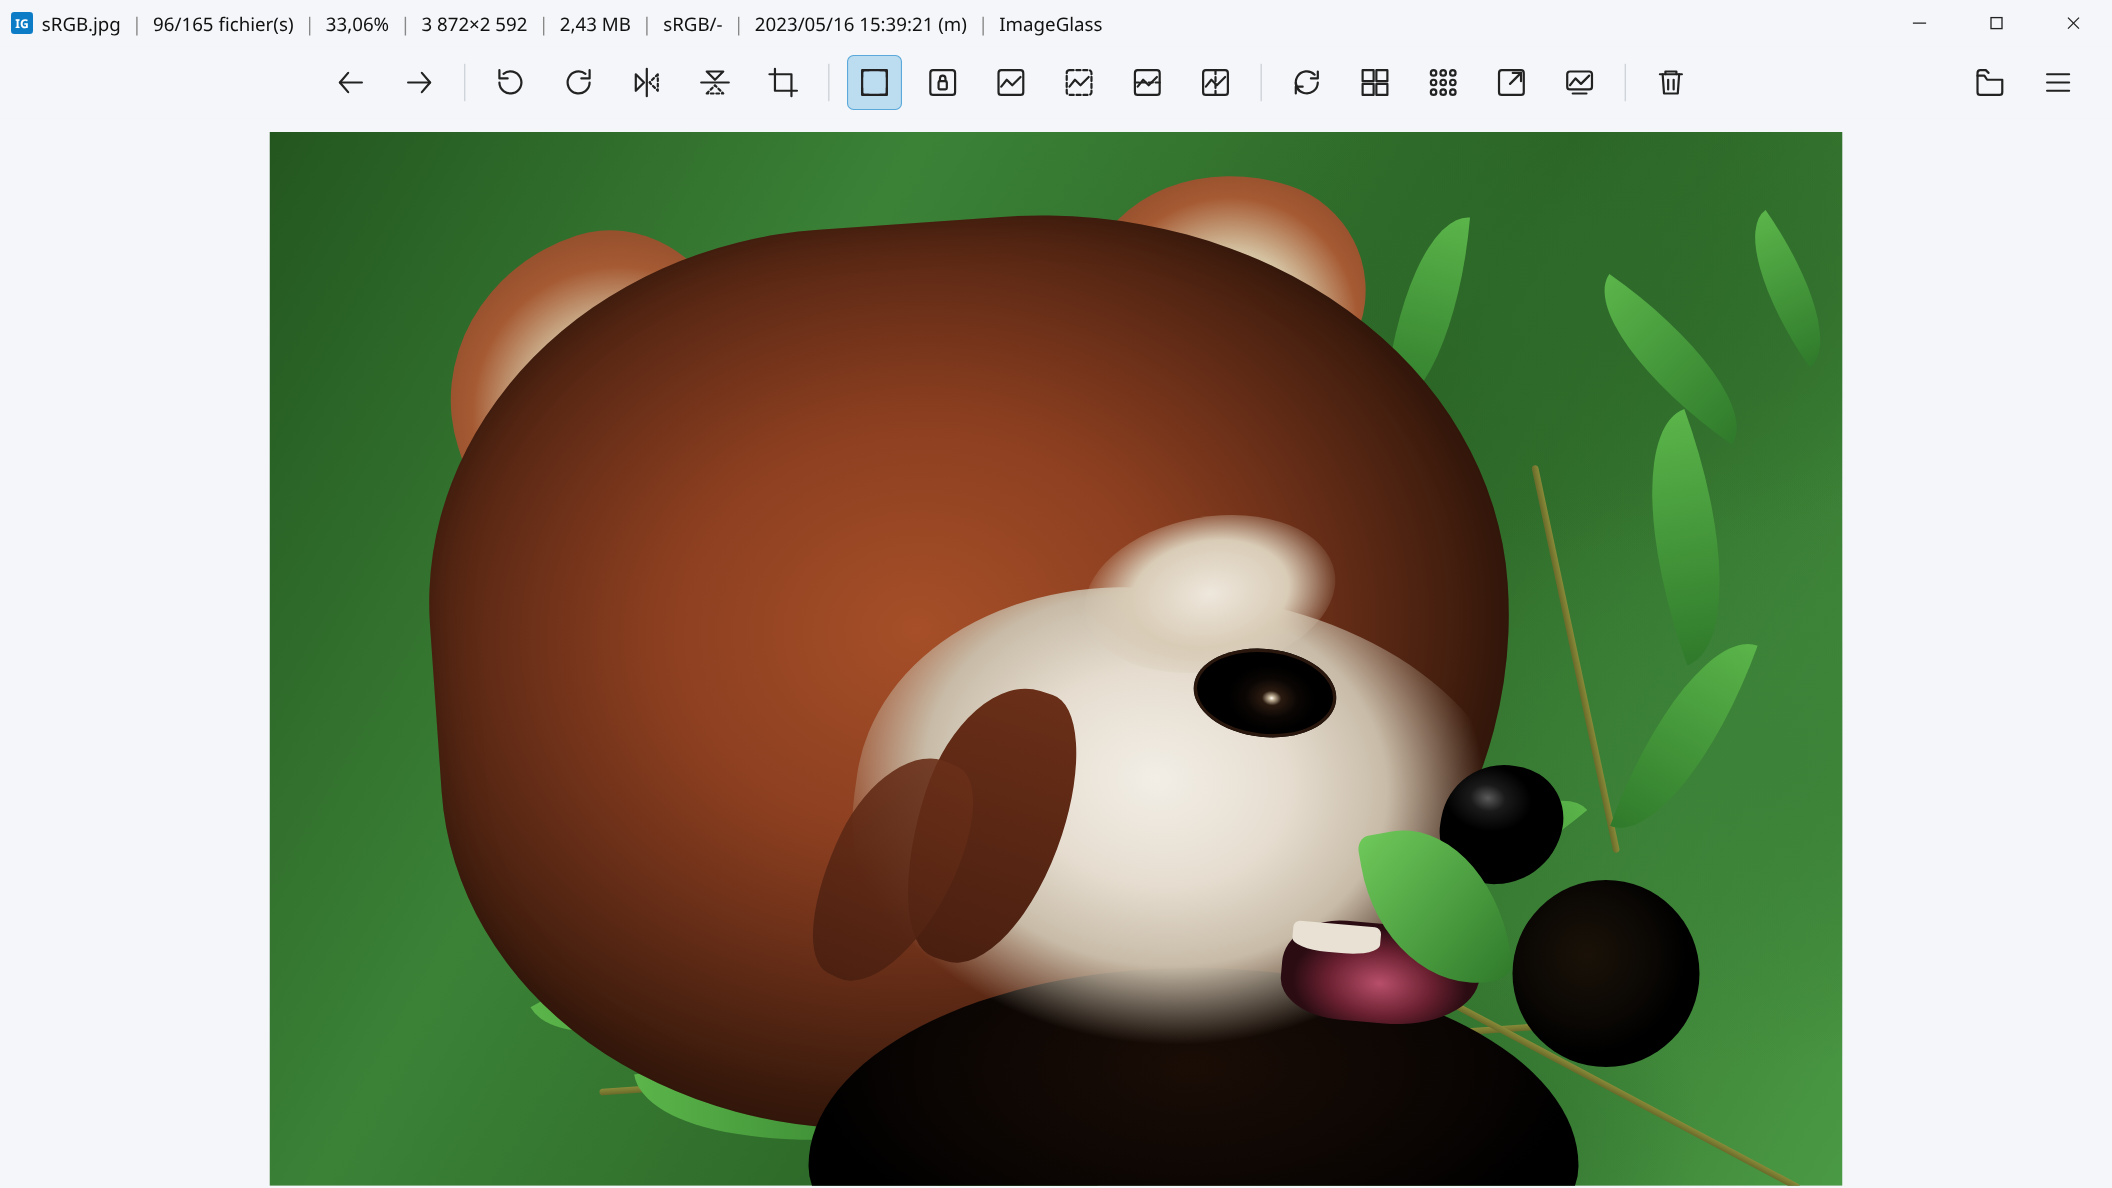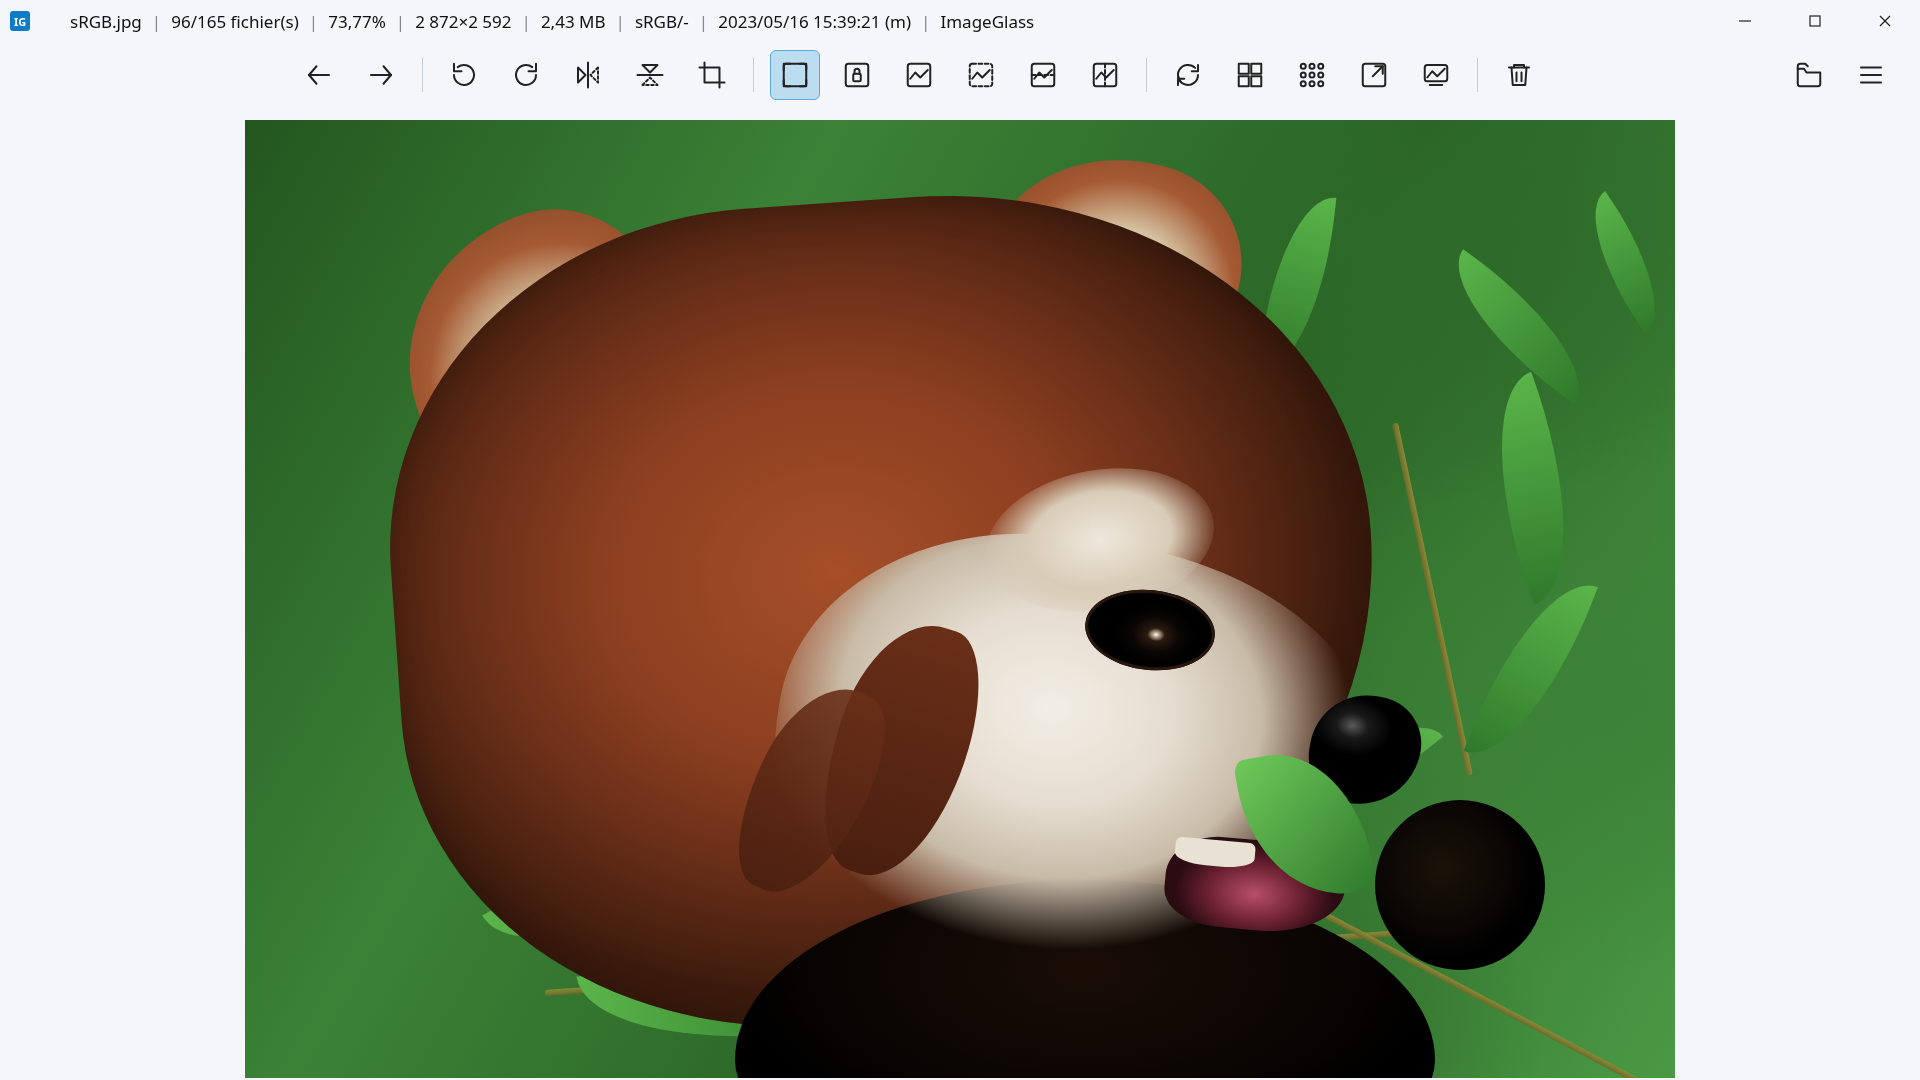--- a/index.html
+++ b/index.html
@@ -13,21 +13,20 @@
     flex-direction: column;
   }
   .titlebar {
     height: 42px;
     display: flex;
     align-items: center;
     padding: 0 0 0 10px;
     font-size: 17px;
     color: #111;
     background: #f4f6f9;
-    gap: 32px;
   }
   .titlebar .app-icon {
     width: 20px;
     height: 20px;
     background: #0d7cc6;
     border-radius: 3px;
     margin-right: 8px;
     display: flex;
     align-items: center;
     justify-content: center;
@@ -215,23 +214,23 @@
 </head>
 <body>
 
 <div class="titlebar">
   <div class="app-icon">IG</div>
   <div class="info">
     <span>sRGB.jpg</span>
     <span class="sep">|</span>
     <span>96/165 fichier(s)</span>
     <span class="sep">|</span>
-    <span>73,77%</span>
-    <span class="sep">|</span>
-    <span>2 872×2 592</span>
+    <span>33,06%</span>
+    <span class="sep">|</span>
+    <span>3 872×2 592</span>
     <span class="sep">|</span>
     <span>2,43 MB</span>
     <span class="sep">|</span>
     <span>sRGB/-</span>
     <span class="sep">|</span>
     <span>2023/05/16 15:39:21 (m)</span>
     <span class="sep">|</span>
     <span>ImageGlass</span>
   </div>
   <div class="spacer"></div>

